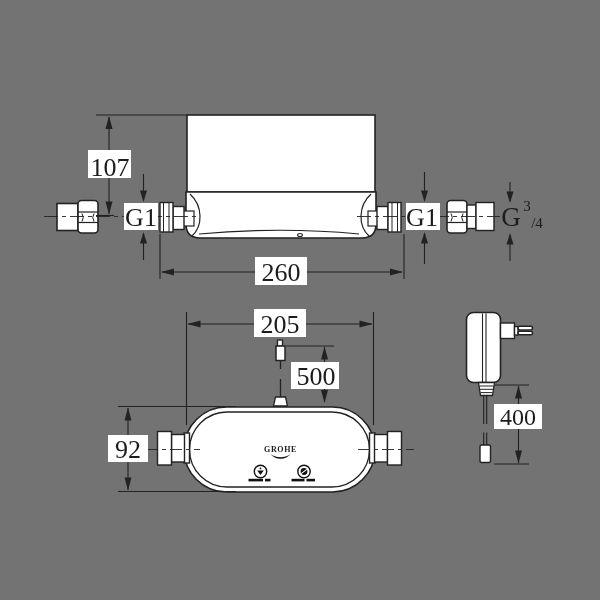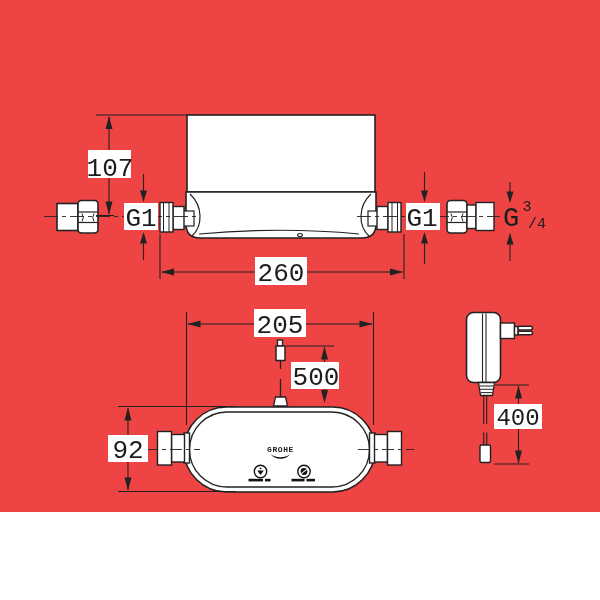--- a/index.html
+++ b/index.html
@@ -1,17 +1,17 @@
 <!DOCTYPE html>
 <html><head>
 <meta charset="utf-8">
 <style>
   html,body{margin:0;padding:0;background:#fff;}
-  .canvas{position:relative;width:600px;height:512px;background:#ef4444;overflow:hidden;
-          font-family:Liberation Mono, monospace;}
+  .canvas{position:relative;width:600px;height:600px;background:#737373;overflow:hidden;
+          font-family:Liberation Serif, serif;}
   svg{position:absolute;left:0;top:0;}
   svg text{fill:#1c1c1c;}
   .dim-t{font-size:26px;}
   .dim-s{font-size:24px;}
   .thr-t{font-size:26px;}
   .g-main{font-size:27px;}
   .g-frac{font-size:15px;}
   .brand-t{font-size:8px;font-weight:bold;letter-spacing:0.6px;}
 </style>
 </head>

